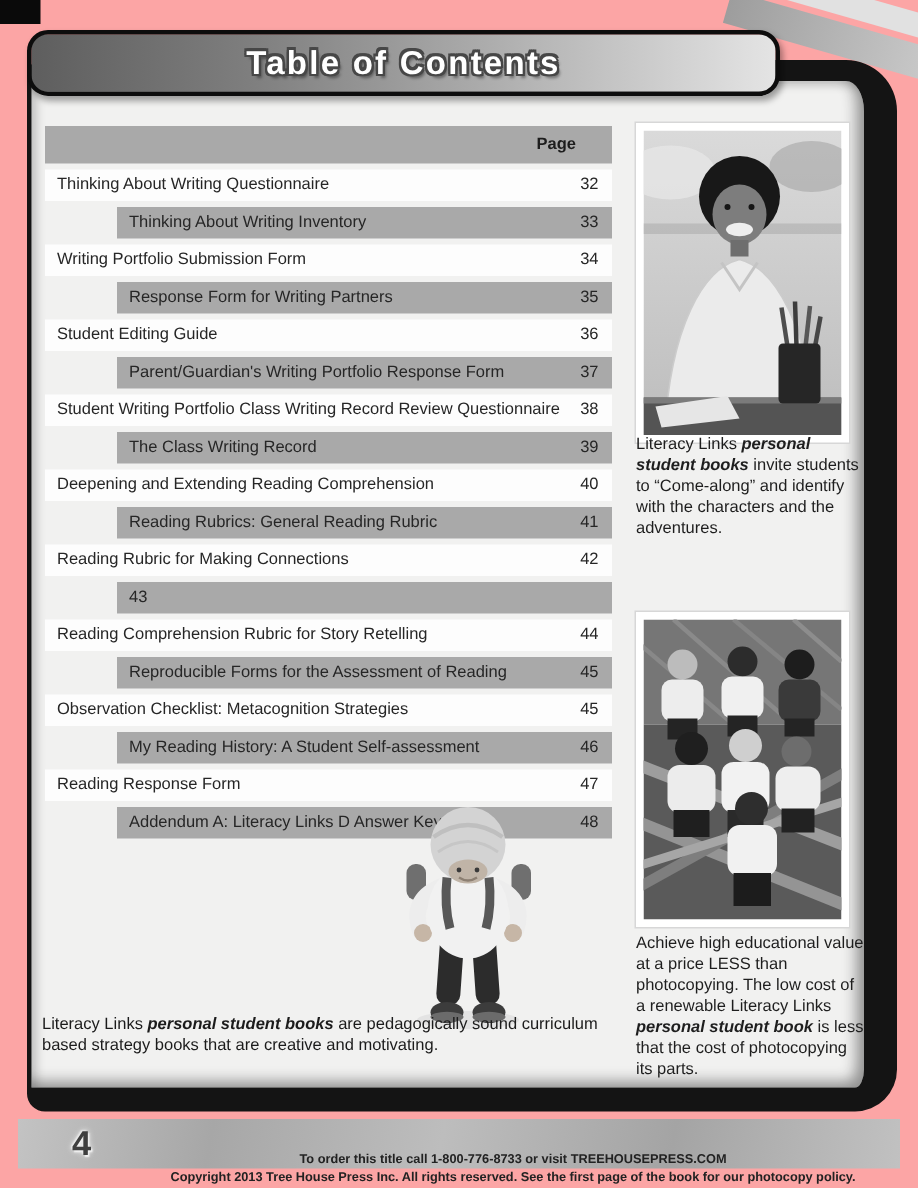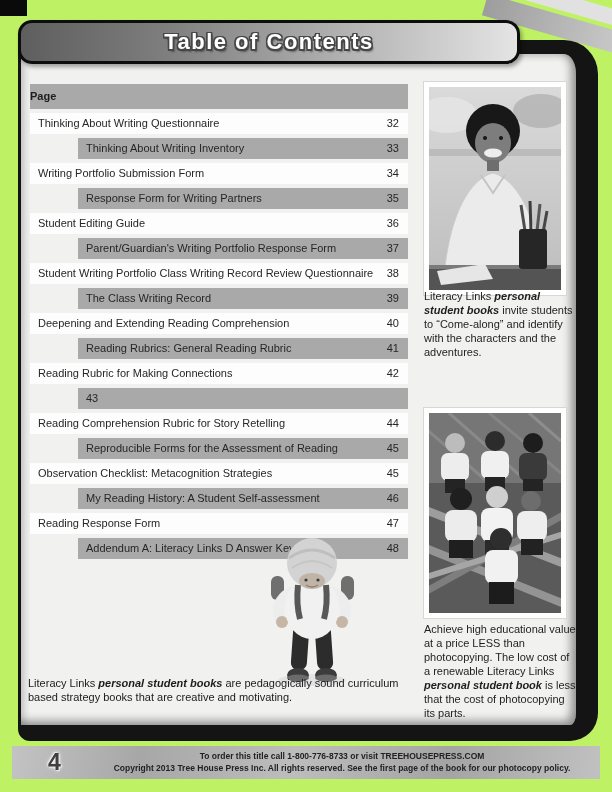--- a/index.html
+++ b/index.html
@@ -1,16 +1,16 @@
 <!DOCTYPE html>
 <html><head>
 <meta charset="utf-8">
 <style>
   html,body{margin:0;padding:0;background:#ffffff;}
-  .page{position:relative;width:612px;height:792px;background:#bef264;overflow:hidden;
+  .page{position:relative;width:612px;height:792px;background:#fca5a5;overflow:hidden;
         font-family:"Liberation Sans",sans-serif;}
 
   
   .streak{position:absolute;transform:rotate(16deg);transform-origin:left top;}
   .streak.s1{left:488px;top:-6px;width:170px;height:22px;background:linear-gradient(90deg,#9d9d9d,#d2d2d2);}
   .streak.s2{left:520px;top:-18px;width:160px;height:16px;background:#e1e1e1;}
 
   
   .corner-square{position:absolute;left:0;top:0;width:27px;height:16px;background:#0a0a0a;}
 
@@ -27,22 +27,22 @@
           background:linear-gradient(90deg,#5e5e5e 0%,#7f7f7f 30%,#b9b9b9 70%,#e4e4e4 100%);
           display:flex;align-items:center;justify-content:center;
           box-shadow:2px 3px 4px rgba(0,0,0,.35);}
   .banner-title{color:#ffffff;font-size:22px;font-weight:bold;letter-spacing:1.5px;
           text-shadow:-1.5px -1.5px 0 #474747,1.5px -1.5px 0 #474747,-1.5px 1.5px 0 #474747,
                       1.5px 1.5px 0 #474747,0 -1.5px 0 #474747,0 1.5px 0 #474747,
                       -1.5px 0 0 #474747,1.5px 0 0 #474747,2px 3px 2px rgba(0,0,0,.4);}
 
   
   .toc{position:absolute;left:30px;top:84px;width:378px;}
-  .toc-header{height:25px;background:#a9a9a9;font-size:11px;font-weight:bold;
-              color:#1d1d1d;line-height:25px;padding-right:12px;box-sizing:border-box;margin-bottom:4px;}
+  .toc-header{height:25px;background:#a9a9a9;text-align:right;font-size:11px;font-weight:bold;
+              color:#1d1d1d;line-height:25px;padding-right:24px;box-sizing:border-box;margin-bottom:4px;}
   .row{height:21px;line-height:21px;font-size:11px;color:#262626;margin-bottom:4px;
        display:flex;justify-content:space-between;padding:0 9px 0 8px;box-sizing:border-box;background:#fdfdfd;}
   .row.alt{background:#a9a9a9;margin-left:48px;}
   .row .pg{font-size:11px;color:#262626;}
 
   
   .photo-frame{position:absolute;background:#ffffff;padding:5px;box-sizing:border-box;
                box-shadow:0 0 0 1px #d7d7d7;}
   .photo-frame svg{display:block;}
   .pf1{left:424px;top:82px;width:142px;height:213px;}
@@ -57,21 +57,21 @@
   .cutout{position:absolute;left:255px;top:534px;width:115px;height:155px;}
 
   
   .bottom-note{position:absolute;left:28px;top:676px;width:394px;font-size:11px;line-height:1.3;color:#1b1b1b;}
 
   
   .footer-band{position:absolute;left:12px;top:746px;width:588px;height:33px;
                background:linear-gradient(100deg,#c3c3c3 0%,#a7a7a7 22%,#bdbdbd 48%,#a4a4a4 74%,#c1c1c1 100%);}
   .footer-num{position:absolute;left:36px;top:3px;font-size:23px;font-weight:bold;color:#3f3f3f;
               text-shadow:-1px -1px 1px #e9e9e9,1px 1px 1px #f2f2f2,0 0 4px #ffffff;}
-  .footer-text{position:absolute;left:90px;top:4px;width:480px;text-align:center;
+  .footer-text{position:absolute;left:90px;top:20px;width:480px;text-align:center;
                font-size:8.5px;font-weight:bold;color:#222222;line-height:1.45;}
 </style>
 </head>
 <body>
 
 <div class="page">
 
   <div class="streak s1"></div>
   <div class="streak s2"></div>
 

